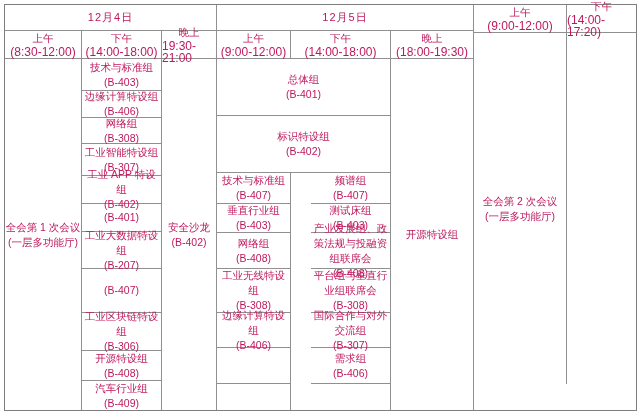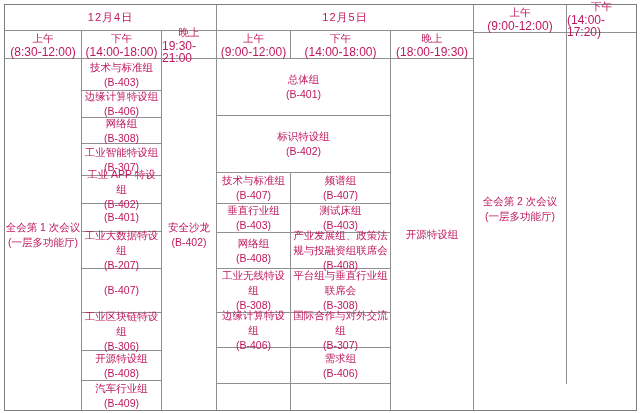--- a/index.html
+++ b/index.html
@@ -37,21 +37,21 @@
     border-bottom:1px solid #909090;padding:1px 2px;
   }
   .cell.last{border-bottom:none;justify-content:center;}
   .nm,.rm{font-size:10.5px;line-height:15px;}
   .w77{width:77px}.w80{width:80px}.w55{width:55px}
   .w74{width:74px}.w100{width:100px}.w83{width:83px}
   .w93{width:93px}.w69{width:69px}.w174{width:174px}
   .d2left{flex:0 0 auto;border-right:none;display:flex;flex-direction:column;}
   .d2row{display:flex;flex:0 0 auto;}
   .d2row .am{width:74px;border-right:1px solid #909090;}
-  .d2row .pm{flex:1;border-right:1px solid #909090;}
+  .d2row .pm{flex:1;border-right:1px solid #909090;margin-left:20px;}
   .d2cell{display:flex;flex-direction:column;justify-content:center;text-align:center;
     border-bottom:1px solid #909090;padding:1px 2px;height:100%;}
   .joint{border-right:1px solid #909090;}
 </style>
 </head>
 <body>
 
 <div class="stage">
   <div class="table">
 

